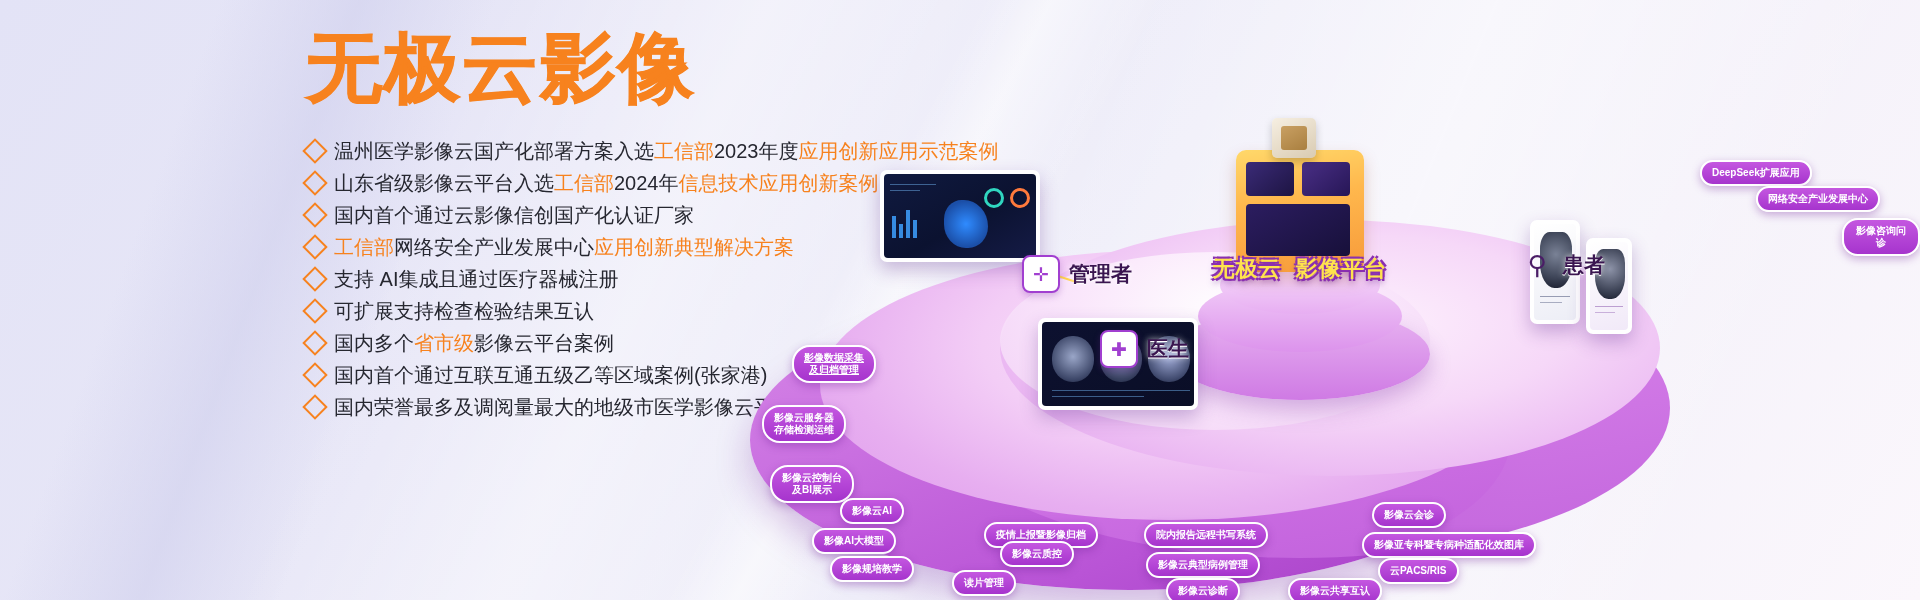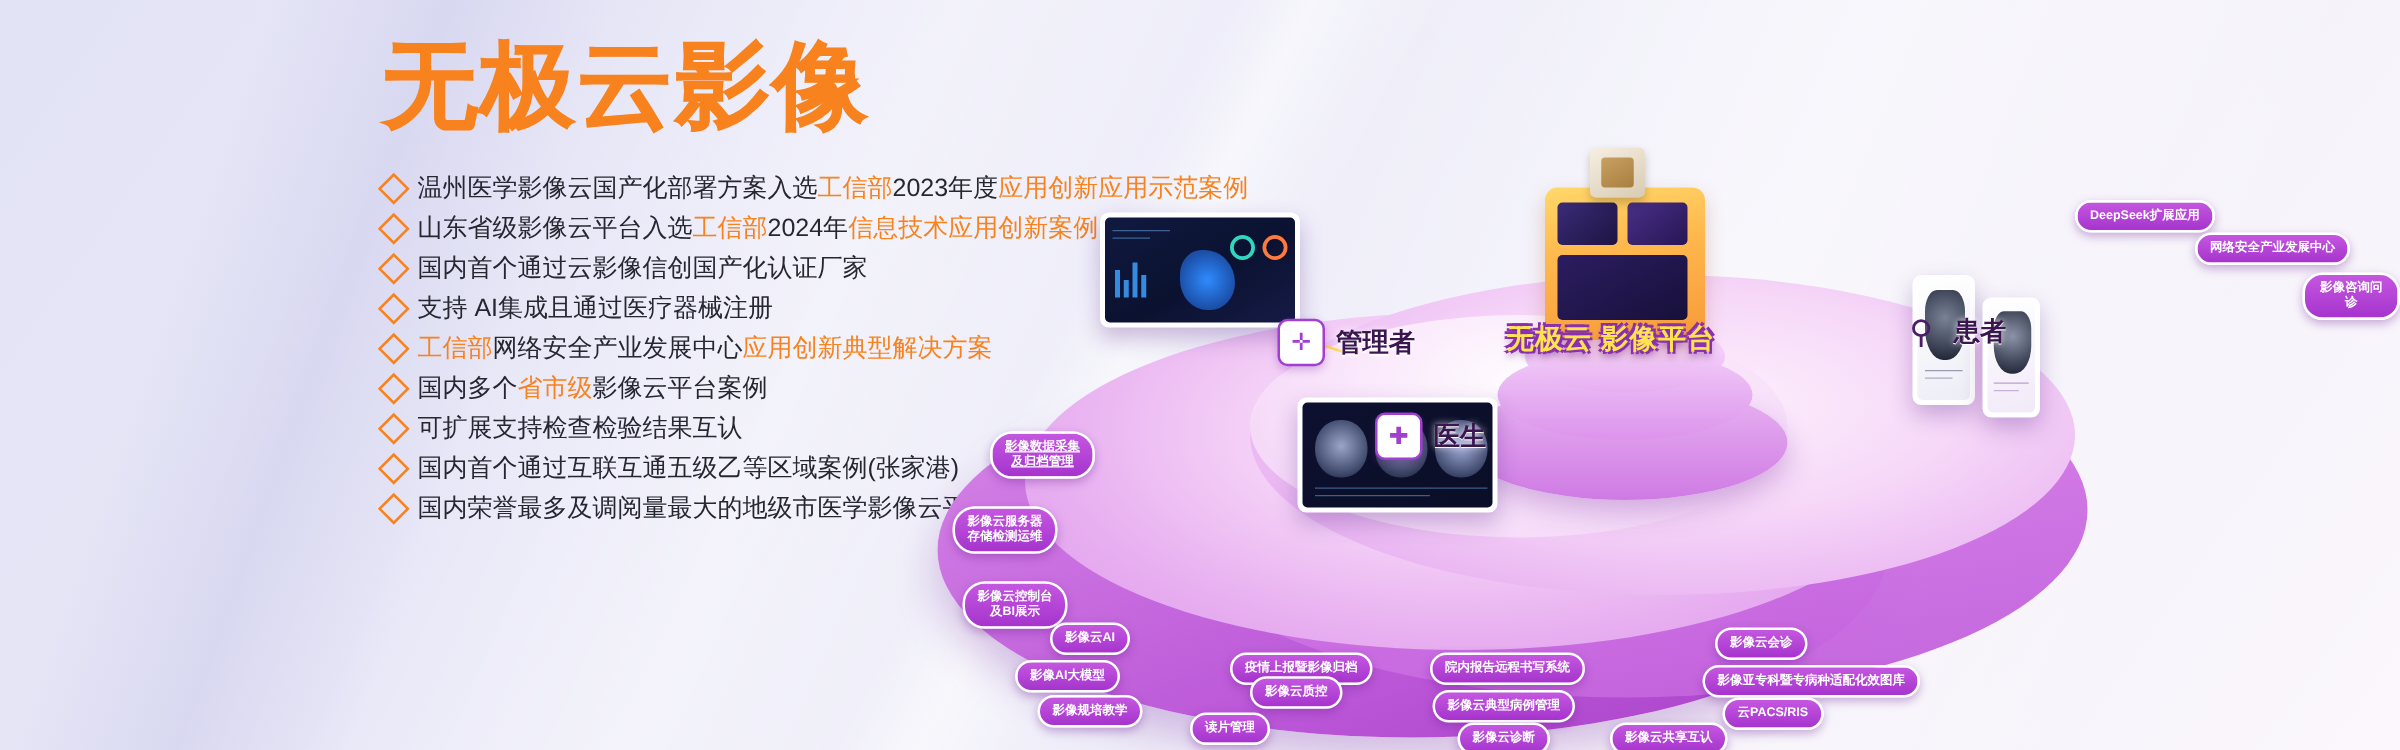--- a/index.html
+++ b/index.html
@@ -101,22 +101,22 @@
   .tower .s2{left:66px;top:12px;width:48px;height:34px;background:linear-gradient(140deg,#4a2f86,#261656);}
   .tower .s3{left:10px;top:54px;width:104px;height:52px;background:linear-gradient(150deg,#2c1d60,#17103a);}
   .cube{
     position:absolute;left:572px;top:-22px;width:44px;height:40px;border-radius:5px;
     background:linear-gradient(150deg,#f6efe2,#d9cbb2);box-shadow:0 4px 8px rgba(0,0,0,.2);
   }
   .cube:after{content:"";position:absolute;left:9px;top:8px;width:26px;height:24px;
     background:linear-gradient(150deg,#c9a063,#a97f3f);border-radius:3px;}
 
   .center-title{
-    position:absolute;left:505px;top:118px;width:190px;
-    font-family:Liberation Serif, serif;
+    position:absolute;left:505px;top:118px;width:190px;text-align:center;
+    font-family:Liberation Mono, monospace;
     font-size:22px;font-weight:bold;line-height:26px;color:#ffe34d;
     text-shadow:
       -2px -2px 0 #8a2fb0, 2px -2px 0 #8a2fb0,
       -2px  2px 0 #8a2fb0, 2px  2px 0 #8a2fb0,
       0 4px 6px rgba(90,20,120,.55);
     letter-spacing:1px;
   }
 
   
   .role{position:absolute;display:flex;align-items:center;gap:9px;}
@@ -182,33 +182,33 @@
       <div class="bline">
         <span class="dia"></span>
         <span class="btext"><span class="bk">山东省级影像云平台入选</span><span class="or">工信部</span><span class="bk">2024年</span><span class="or">信息技术应用创新案例</span></span>
       </div>
       <div class="bline">
         <span class="dia"></span>
         <span class="btext"><span class="bk">国内首个通过云影像信创国产化认证厂家</span></span>
       </div>
       <div class="bline">
         <span class="dia"></span>
+        <span class="btext"><span class="or">工信部</span><span class="bk">网络安全产业发展中心</span><span class="or">应用创新典型解决方案</span></span>
+      </div>
+      <div class="bline">
+        <span class="dia"></span>
         <span class="btext"><span class="bk">支持 AI集成且通过医疗器械注册</span></span>
       </div>
       <div class="bline">
         <span class="dia"></span>
-        <span class="btext"><span class="or">工信部</span><span class="bk">网络安全产业发展中心</span><span class="or">应用创新典型解决方案</span></span>
+        <span class="btext"><span class="bk">可扩展支持检查检验结果互认</span></span>
       </div>
       <div class="bline">
         <span class="dia"></span>
         <span class="btext"><span class="bk">国内多个</span><span class="or">省市级</span><span class="bk">影像云平台案例</span></span>
-      </div>
-      <div class="bline">
-        <span class="dia"></span>
-        <span class="btext"><span class="bk">可扩展支持检查检验结果互认</span></span>
       </div>
       <div class="bline">
         <span class="dia"></span>
         <span class="btext"><span class="bk">国内首个通过互联互通五级乙等区域案例(张家港)</span></span>
       </div>
       <div class="bline">
         <span class="dia"></span>
         <span class="btext"><span class="bk">国内荣誉最多及调阅量最大的地级市医学影像云平台(温州)</span></span>
       </div>
     </div>
@@ -303,18 +303,18 @@
         <div class="pill" style="left: 284px; top: 382px;">疫情上报暨影像归档</div>
         <div class="pill" style="left: 300px; top: 401px;">影像云质控</div>
         <div class="pill" style="left: 252px; top: 430px;">读片管理</div>
         <div class="pill" style="left: 444px; top: 382px;">院内报告远程书写系统</div>
         <div class="pill" style="left: 446px; top: 412px;">影像云典型病例管理</div>
         <div class="pill" style="left: 466px; top: 438px;">影像云诊断</div>
         <div class="pill" style="left: 672px; top: 362px;">影像云会诊</div>
         <div class="pill" style="left: 662px; top: 392px;">影像亚专科暨专病种适配化效图库</div>
         <div class="pill" style="left: 678px; top: 418px;">云PACS/RIS</div>
         <div class="pill" style="left: 588px; top: 438px;">影像云共享互认</div>
-        <div class="pill" style="left: 960px; top: 20px;">DeepSeek扩展应用</div>
+        <div class="pill" style="left: 1000px; top: 20px;">DeepSeek扩展应用</div>
         <div class="pill" style="left: 1056px; top: 46px;">网络安全产业发展中心</div>
         <div class="pill" style="left: 1142px; top: 78px;">影像咨询问诊</div>
       </div>
   </div>
 </div>
 
 </body></html>

